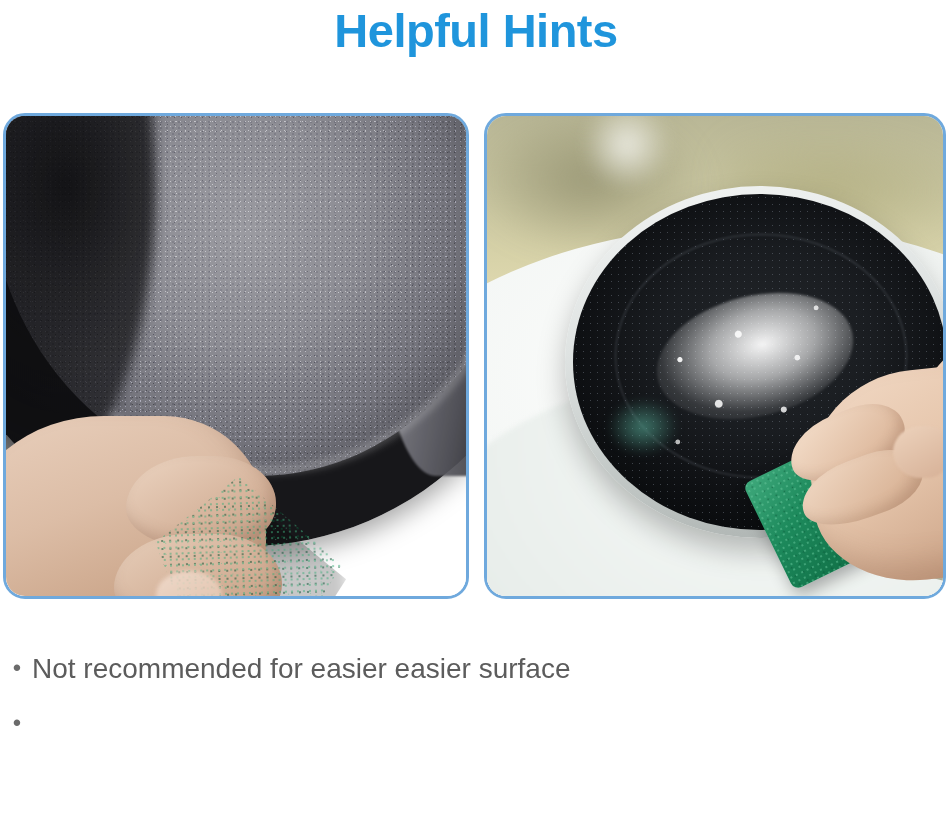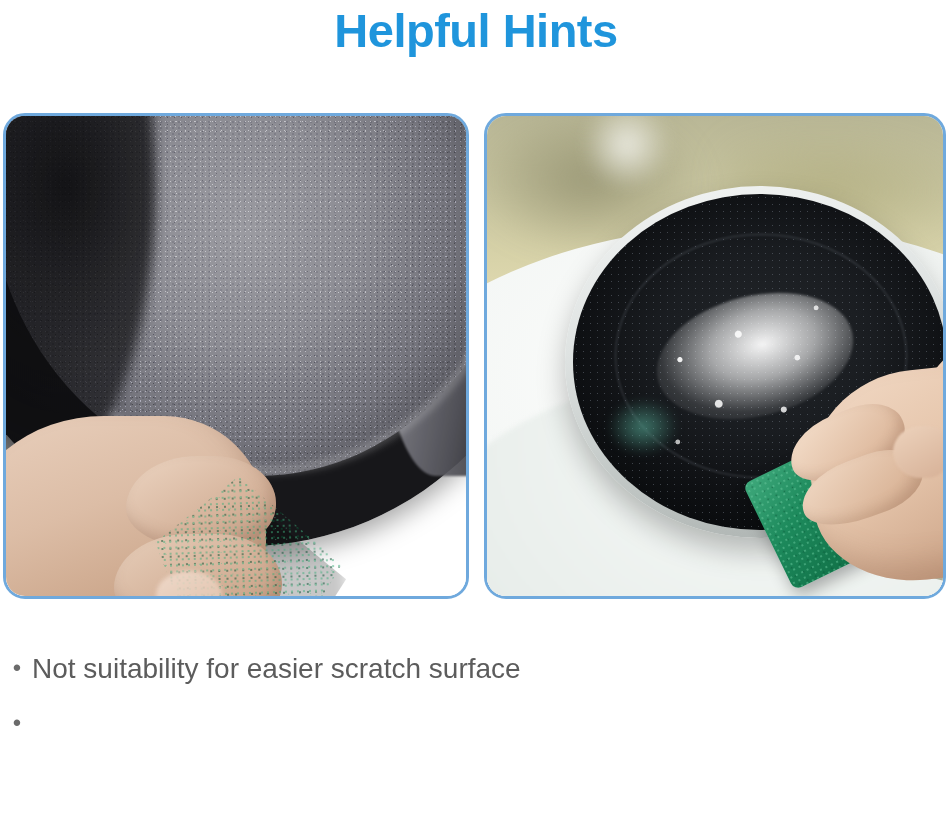--- a/index.html
+++ b/index.html
@@ -436,20 +436,20 @@
         <div class="rp-fing1"></div>
         <div class="rp-fing2"></div>
         <div class="rp-thumb-br"></div>
       </div>
     </div>
   </div>
 
   <div class="bullets">
     <div class="bullet-row">
       <div class="bullet-dot">•</div>
-      <div class="bullet-text">Not suitability for easier scratch surface</div>
+      <div class="bullet-text">Not recommended for easier easier surface</div>
     </div>
     <div class="bullet-row">
       <div class="bullet-dot">•</div>
     </div>
   </div>
 
 </div>
 
 </body></html>

